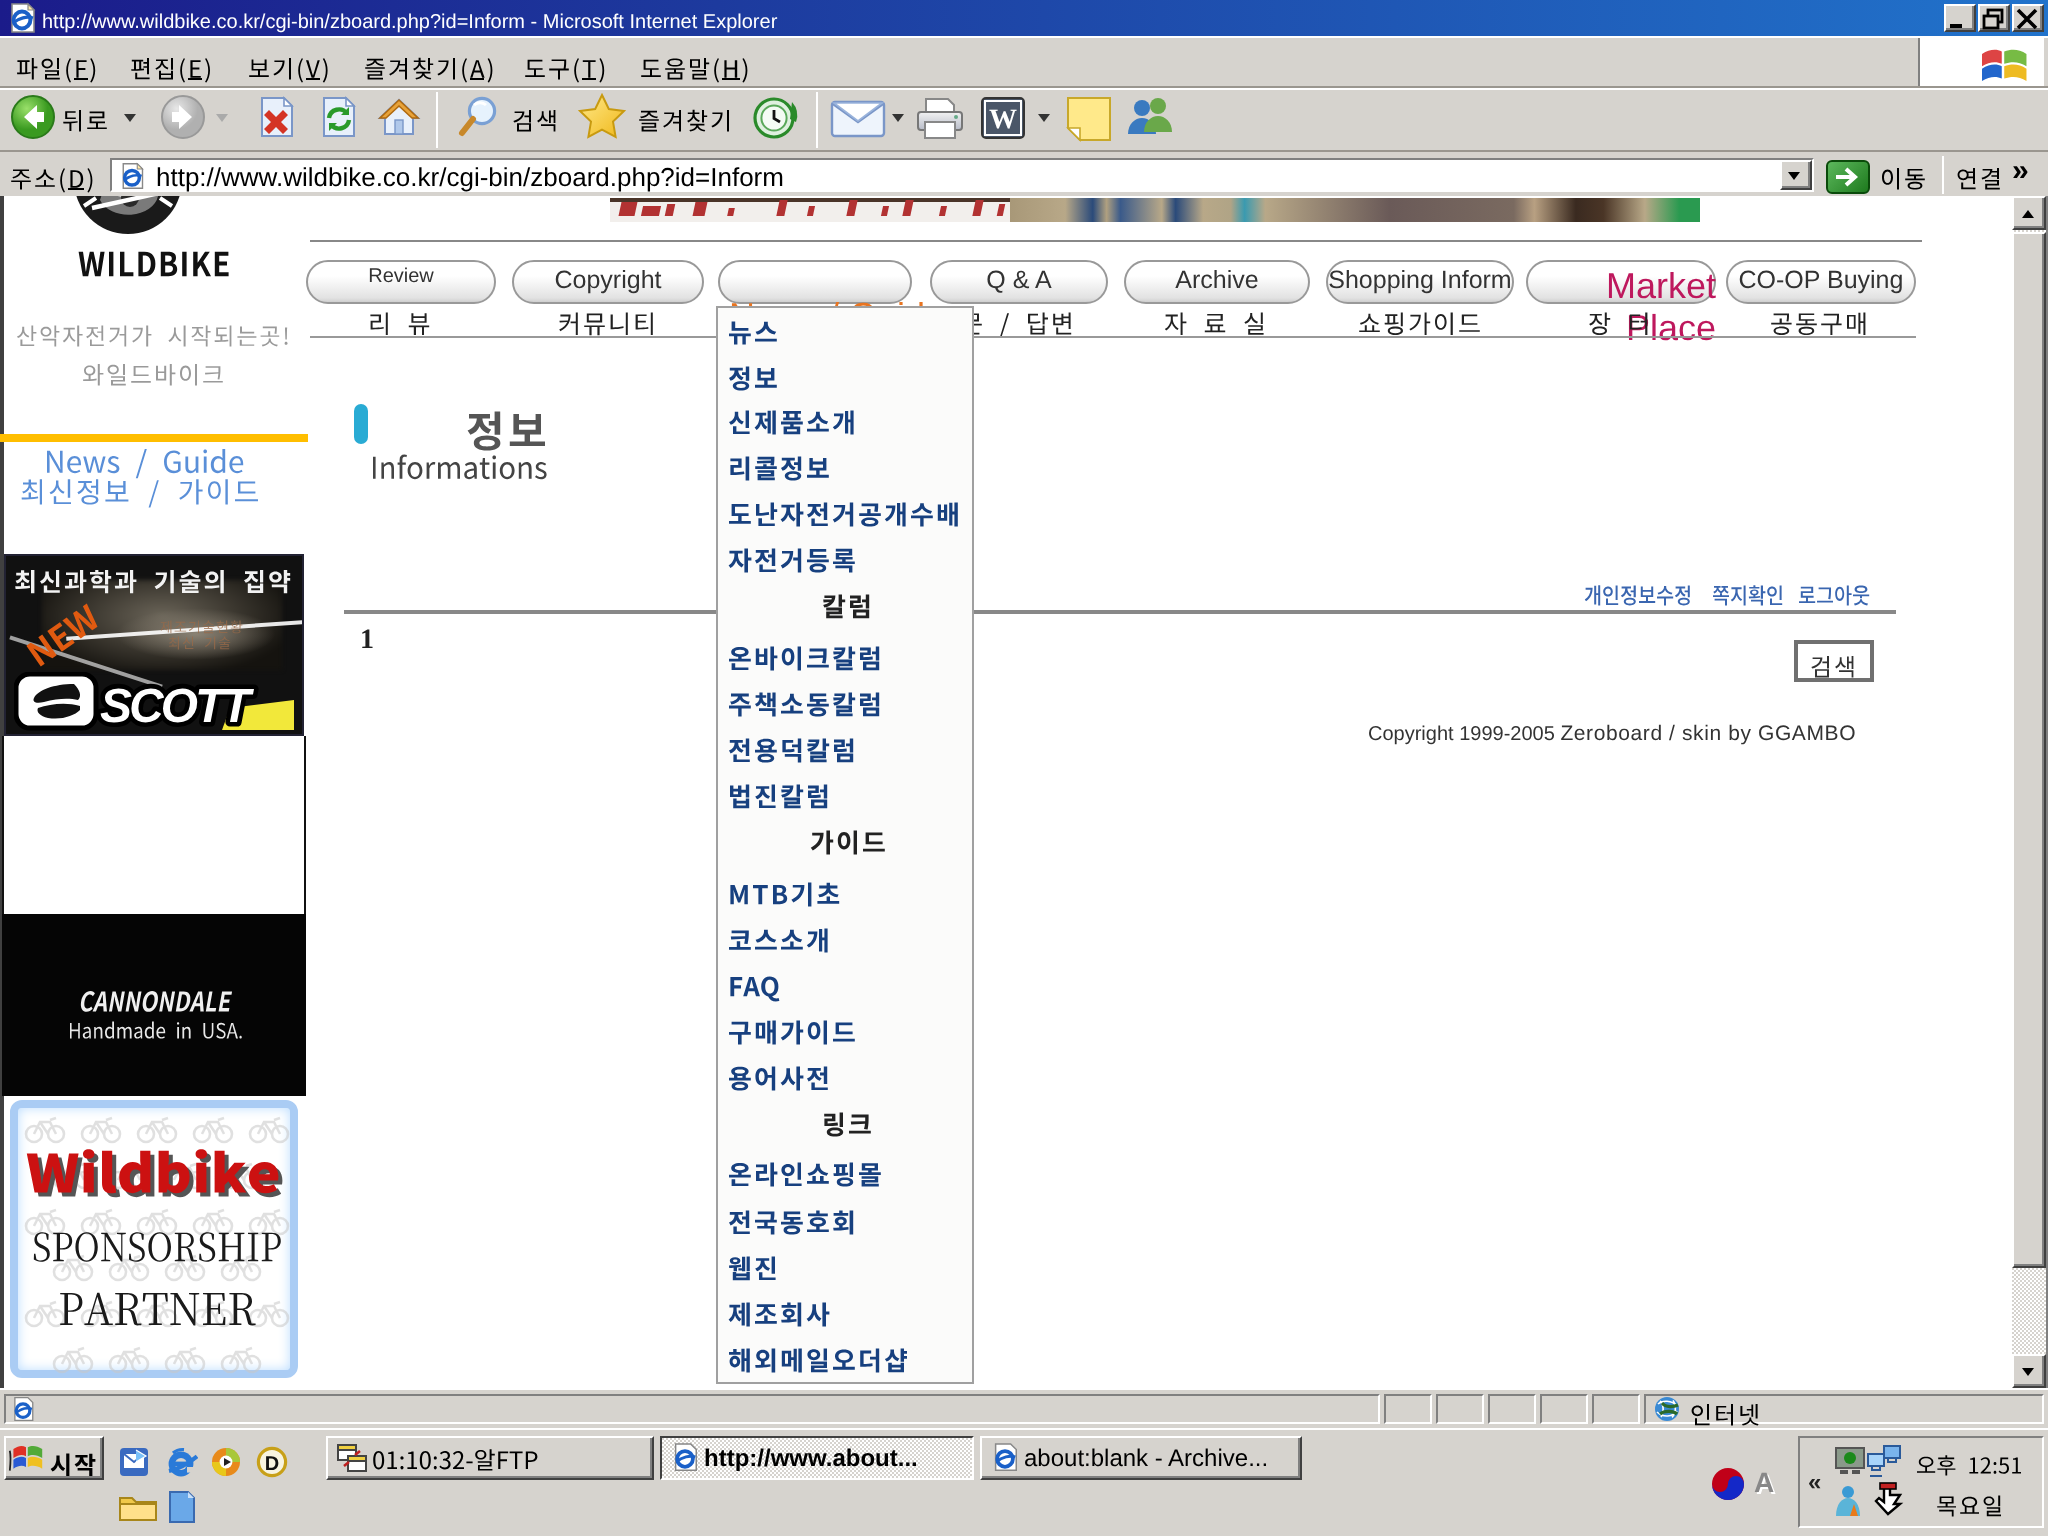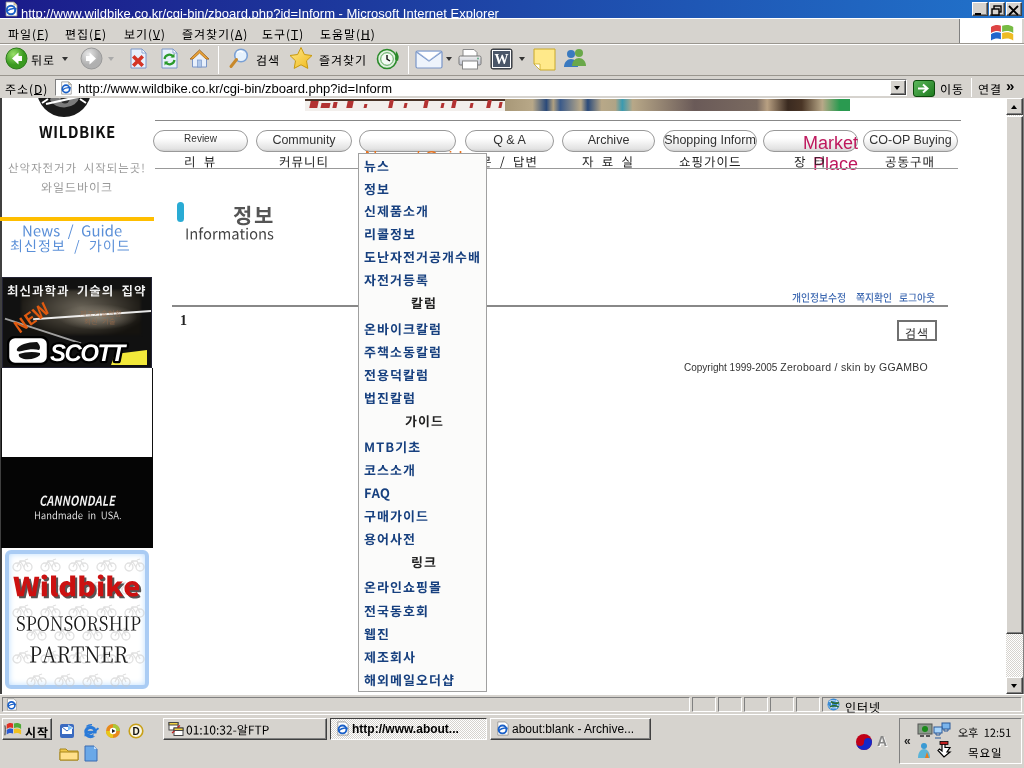--- a/index.html
+++ b/index.html
@@ -7,21 +7,21 @@
 .sunk{border-top:1px solid #808080;border-left:1px solid #808080;border-right:1px solid #fff;border-bottom:1px solid #fff}
 </style></head><body>
 
 <div class="abs" style="left:0;top:0;width:1024px;height:18px;background:linear-gradient(90deg,#1b1b8a 0%,#1d3a9e 35%,#2173cb 100%)"></div>
 <svg class="abs" style="left:3px;top:1px" width="16" height="16" viewBox="0 0 16 16">
 <path d="M3 1h8l3 3v11H3z" fill="#fff" stroke="#888" stroke-width="0.8"></path>
 <path d="M11 1l3 3h-3z" fill="#ffe9a8" stroke="#888" stroke-width="0.6"></path>
 <circle cx="8" cy="9" r="4.2" fill="none" stroke="#1a60c8" stroke-width="2"></circle>
 <path d="M3.5 10.5c3-2.5 7-3.5 10-2.5" stroke="#1a60c8" stroke-width="1.6" fill="none"></path>
 </svg>
-<div class="abs" style="left:21px;top:6px;color:#fff;font-size:13px">http://www.wildbike.co.kr/cgi-bin/zboard.php?id=Inform - Microsoft Internet Explorer</div>
+<div class="abs" style="left:21px;top:6px;color:#fff;font-size:10px">http://www.wildbike.co.kr/cgi-bin/zboard.php?id=Inform - Microsoft Internet Explorer</div>
 <div class="abs btn3" style="left:972px;top:2px;width:16px;height:14px"><svg width="14" height="12" viewBox="0 0 14 12">
       <rect x="2" y="8" width="6" height="2" fill="#000"></rect>
     </svg></div>
 <div class="abs btn3" style="left:989px;top:2px;width:16px;height:14px"><svg width="14" height="12" viewBox="0 0 14 12">
       <rect x="4" y="1" width="7" height="6" fill="none" stroke="#000" stroke-width="1.4"></rect>
       <rect x="2" y="4" width="7" height="6" fill="#d6d3ce" stroke="#000" stroke-width="1.4"></rect>
     </svg></div>
 <div class="abs btn3" style="left:1006px;top:2px;width:16px;height:14px"><svg width="14" height="12" viewBox="0 0 14 12">
       <path d="M2 1l9 9M11 1l-9 9" stroke="#000" stroke-width="1.8"></path>
     </svg></div>
@@ -495,21 +495,21 @@
   </svg>
 <svg style="position:absolute;left:15.5px;top:608px" width="127" height="31" viewBox="0 0 127 31">
     <path transform="translate(0,22.6)" fill="#1a1a1a" d="M4.5 0.3C7.2 0.3 8.9 -1.2 8.9 -3.6C8.9 -5.6 8.1 -6.7 5.5 -8L4.7 -8.3C3.3 -9 2.5 -9.8 2.5 -11.2C2.5 -12.9 3.7 -13.8 5.3 -13.8C6 -13.8 6.5 -13.7 7 -13.3L7.5 -10.7H8.2L8.3 -13.5C7.5 -14.1 6.5 -14.5 5.2 -14.5C3 -14.5 1.2 -13.3 1.2 -10.8C1.2 -8.8 2.3 -7.6 4.3 -6.6L5.1 -6.3C6.9 -5.4 7.5 -4.6 7.5 -3.2C7.5 -1.3 6.3 -0.4 4.4 -0.4C3.5 -0.4 2.9 -0.5 2.2 -1L1.7 -3.7H1L0.9 -0.8C1.8 -0.2 3.1 0.3 4.5 0.3Z M10.6 -13.6 12.4 -13.5C12.4 -11.5 12.4 -9.6 12.4 -7.6V-6.6C12.4 -4.6 12.4 -2.7 12.4 -0.8L10.6 -0.6V0H15.9V-0.6L14 -0.8L14 -5.8H15C18.6 -5.8 20.1 -7.7 20.1 -10.1C20.1 -12.6 18.6 -14.2 15.5 -14.2H10.6ZM14 -6.5V-7.6C14 -9.6 14 -11.6 14 -13.6H15.4C17.6 -13.6 18.6 -12.3 18.6 -10.1C18.6 -7.9 17.6 -6.5 14.9 -6.5Z M27.3 0.3C30.4 0.3 32.9 -2.5 32.9 -7.1C32.9 -11.8 30.4 -14.5 27.3 -14.5C24.3 -14.5 21.7 -11.7 21.7 -7.1C21.7 -2.4 24.3 0.3 27.3 0.3ZM27.3 -0.4C24.7 -0.4 23.3 -3.4 23.3 -7.1C23.3 -10.8 24.7 -13.8 27.3 -13.8C29.9 -13.8 31.3 -10.8 31.3 -7.1C31.3 -3.4 29.9 -0.4 27.3 -0.4Z M44.5 0.1H45.2V-13.4L46.9 -13.6V-14.2H42.5V-13.6L44.6 -13.4V-7.7L44.6 -2.5L37.6 -14.2H34.6V-13.6L36.3 -13.5V-0.8L34.6 -0.6V0H39.1V-0.6L37 -0.8V-6.2L36.9 -12.5Z M52.1 0.3C54.7 0.3 56.4 -1.2 56.4 -3.6C56.4 -5.6 55.6 -6.7 53 -8L52.3 -8.3C50.9 -9 50.1 -9.8 50.1 -11.2C50.1 -12.9 51.2 -13.8 52.9 -13.8C53.5 -13.8 54.1 -13.7 54.6 -13.3L55 -10.7H55.8L55.9 -13.5C55 -14.1 54.1 -14.5 52.8 -14.5C50.6 -14.5 48.8 -13.3 48.8 -10.8C48.8 -8.8 49.8 -7.6 51.9 -6.6L52.6 -6.3C54.5 -5.4 55.1 -4.6 55.1 -3.2C55.1 -1.3 53.8 -0.4 52 -0.4C51.1 -0.4 50.5 -0.5 49.7 -1L49.3 -3.7H48.6L48.5 -0.8C49.3 -0.2 50.7 0.3 52.1 0.3Z M63.9 0.3C66.9 0.3 69.5 -2.5 69.5 -7.1C69.5 -11.8 66.9 -14.5 63.9 -14.5C60.8 -14.5 58.2 -11.7 58.2 -7.1C58.2 -2.4 60.8 0.3 63.9 0.3ZM63.9 -0.4C61.2 -0.4 59.9 -3.4 59.9 -7.1C59.9 -10.8 61.2 -13.8 63.9 -13.8C66.5 -13.8 67.8 -10.8 67.8 -7.1C67.8 -3.4 66.5 -0.4 63.9 -0.4Z M71.4 -13.6 73.1 -13.5C73.1 -11.5 73.1 -9.6 73.1 -7.6V-6.6C73.1 -4.6 73.1 -2.7 73.1 -0.8L71.4 -0.6V0H76.5V-0.6L74.7 -0.8C74.6 -2.7 74.6 -4.6 74.6 -6.6H76C77.5 -6.6 77.9 -6.1 78.3 -4.4L79.2 -1.1C79.4 -0.2 79.8 0.2 81 0.2C81.6 0.2 82.1 0.1 82.5 0V-0.6L80.8 -0.7L79.8 -4.3C79.5 -5.8 79 -6.6 77.7 -6.9C79.8 -7.3 80.9 -8.8 80.9 -10.5C80.9 -12.9 79.3 -14.2 76.6 -14.2H71.4ZM74.7 -13.6H76.4C78.5 -13.6 79.5 -12.4 79.5 -10.5C79.5 -8.7 78.3 -7.3 76.4 -7.3H74.6C74.6 -9.7 74.6 -11.6 74.7 -13.6Z M87.2 0.3C89.9 0.3 91.6 -1.2 91.6 -3.6C91.6 -5.6 90.8 -6.7 88.2 -8L87.4 -8.3C86.1 -9 85.3 -9.8 85.3 -11.2C85.3 -12.9 86.4 -13.8 88 -13.8C88.7 -13.8 89.2 -13.7 89.7 -13.3L90.2 -10.7H90.9L91 -13.5C90.2 -14.1 89.2 -14.5 87.9 -14.5C85.7 -14.5 83.9 -13.3 83.9 -10.8C83.9 -8.8 85 -7.6 87 -6.6L87.8 -6.3C89.6 -5.4 90.2 -4.6 90.2 -3.2C90.2 -1.3 89 -0.4 87.1 -0.4C86.2 -0.4 85.6 -0.5 84.9 -1L84.4 -3.7H83.7L83.6 -0.8C84.5 -0.2 85.8 0.3 87.2 0.3Z M101.1 -13.6 102.8 -13.5C102.9 -11.5 102.9 -9.6 102.9 -7.7H96.7C96.7 -9.6 96.7 -11.6 96.7 -13.5L98.4 -13.6V-14.2H93.4V-13.6L95.1 -13.5C95.1 -11.5 95.1 -9.6 95.1 -7.6V-6.6C95.1 -4.6 95.1 -2.7 95.1 -0.8L93.4 -0.6V0H98.4V-0.6L96.7 -0.8C96.7 -2.7 96.7 -4.6 96.7 -7H102.9C102.9 -4.6 102.9 -2.7 102.8 -0.8L101.1 -0.6V0H106.2V-0.6L104.4 -0.8C104.4 -2.7 104.4 -4.6 104.4 -6.6V-7.6C104.4 -9.6 104.4 -11.5 104.4 -13.5L106.2 -13.6V-14.2H101.1Z M108 -13.6 109.8 -13.5C109.8 -11.5 109.8 -9.6 109.8 -7.6V-6.6C109.8 -4.6 109.8 -2.7 109.8 -0.8L108 -0.6V0H113.1V-0.6L111.3 -0.8C111.3 -2.7 111.3 -4.6 111.3 -6.6V-7.6C111.3 -9.6 111.3 -11.5 111.3 -13.5L113.1 -13.6V-14.2H108Z M114.9 -13.6 116.7 -13.5C116.7 -11.5 116.7 -9.6 116.7 -7.6V-6.6C116.7 -4.6 116.7 -2.7 116.7 -0.8L114.9 -0.6V0H120.2V-0.6L118.3 -0.8L118.2 -5.8H119.3C122.9 -5.8 124.4 -7.7 124.4 -10.1C124.4 -12.6 122.9 -14.2 119.8 -14.2H114.9ZM118.2 -6.5V-7.6C118.2 -9.6 118.2 -11.6 118.3 -13.6H119.7C121.9 -13.6 122.9 -12.3 122.9 -10.1C122.9 -7.9 121.9 -6.5 119.2 -6.5Z"></path>
   </svg>
 <svg style="position:absolute;left:28.5px;top:637px" width="101" height="35" viewBox="0 0 101 35">
     <path transform="translate(0,25.5)" fill="#1a1a1a" d="M1.1 -15.4 3.2 -15.2C3.2 -13 3.2 -10.8 3.2 -8.6V-7.4C3.2 -5.2 3.2 -3 3.2 -0.9L1.1 -0.7V0H7.3V-0.7L5 -0.9L5 -6.6H6.2C10.4 -6.6 12.2 -8.6 12.2 -11.4C12.2 -14.2 10.5 -16 6.8 -16H1.1ZM5 -7.3V-8.6C5 -10.9 5 -13.1 5 -15.3H6.7C9.3 -15.3 10.5 -13.9 10.5 -11.4C10.5 -9 9.2 -7.3 6.2 -7.3Z M19.7 -14.1 22.1 -6.2H17.3ZM21.4 0H27.4V-0.7L25.5 -0.8L20.7 -16.1H19.6L14.9 -0.9L13.2 -0.7V0H17.8V-0.7L15.8 -0.9L17.1 -5.5H22.3L23.7 -0.9L21.4 -0.7Z M28.6 -15.4 30.7 -15.2C30.7 -13 30.7 -10.8 30.7 -8.6V-7.4C30.7 -5.2 30.7 -3 30.7 -0.9L28.6 -0.7V0H34.6V-0.7L32.5 -0.9C32.5 -3 32.5 -5.2 32.5 -7.5H34C35.8 -7.5 36.3 -6.8 36.8 -5L37.8 -1.3C38 -0.2 38.6 0.2 39.9 0.2C40.7 0.2 41.2 0.1 41.7 0V-0.7L39.7 -0.8L38.6 -4.9C38.2 -6.6 37.6 -7.5 36 -7.8C38.6 -8.2 39.9 -9.9 39.9 -11.9C39.9 -14.5 38 -16 34.8 -16H28.6ZM32.5 -15.3H34.5C37 -15.3 38.1 -14 38.1 -11.9C38.1 -9.8 36.8 -8.2 34.5 -8.2H32.5C32.5 -10.9 32.5 -13.1 32.5 -15.3Z M42.4 -11.8H43.3L43.9 -15.2H47.7C47.8 -13 47.8 -10.8 47.8 -8.6V-7.4C47.8 -5.2 47.8 -3 47.7 -0.9L45.4 -0.7V0H51.9V-0.7L49.6 -0.9C49.5 -3 49.5 -5.2 49.5 -7.4V-8.6C49.5 -10.8 49.5 -13.1 49.6 -15.2H53.4L54 -11.8H54.9L54.7 -16H42.6Z M67.8 0.2H68.7V-15.1L70.6 -15.4V-16H65.5V-15.4L67.9 -15.1V-8.7L67.9 -2.8L59.7 -16H56.2V-15.4L58.1 -15.2V-0.9L56.2 -0.7V0H61.4V-0.7L58.9 -0.9V-7L58.9 -14.1Z M82.5 -12.1H83.4L83.2 -16H72.5V-15.4L74.6 -15.2C74.6 -13 74.6 -10.8 74.6 -8.6V-7.4C74.6 -5.2 74.6 -3 74.6 -0.9L72.5 -0.7V0H83.6L83.7 -4H82.9L82.3 -0.7H76.4C76.4 -2.9 76.4 -5.2 76.4 -7.8H80L80.3 -5.5H81V-10.8H80.3L80 -8.5H76.4C76.4 -10.9 76.4 -13.1 76.4 -15.2H82Z M85.7 -15.4 87.8 -15.2C87.8 -13 87.8 -10.8 87.8 -8.6V-7.4C87.8 -5.2 87.8 -3 87.8 -0.9L85.7 -0.7V0H91.7V-0.7L89.6 -0.9C89.6 -3 89.6 -5.2 89.6 -7.5H91.1C92.9 -7.5 93.4 -6.8 93.9 -5L94.9 -1.3C95.1 -0.2 95.7 0.2 97.1 0.2C97.8 0.2 98.3 0.1 98.8 0V-0.7L96.8 -0.8L95.7 -4.9C95.3 -6.6 94.7 -7.5 93.1 -7.8C95.7 -8.2 97 -9.9 97 -11.9C97 -14.5 95.1 -16 91.9 -16H85.7ZM89.6 -15.3H91.6C94.1 -15.3 95.2 -14 95.2 -11.9C95.2 -9.8 93.9 -8.2 91.7 -8.2H89.6C89.6 -10.9 89.6 -13.1 89.6 -15.3Z"></path>
   </svg>
 <div class="abs" style="left:153px;top:130px;width:95px;height:22px;border:1px solid #999;border-radius:11px;background:linear-gradient(#fff 35%,#e2e2e2 90%,#cfcfcf)"></div>
 <div class="abs" style="left:153px;top:133px;width:95px;text-align:center;font-size:10px;color:#333">Review</div>
 <div class="abs" style="left:256px;top:130px;width:96px;height:22px;border:1px solid #999;border-radius:11px;background:linear-gradient(#fff 35%,#e2e2e2 90%,#cfcfcf)"></div>
-<div class="abs" style="left:256px;top:133px;width:96px;text-align:center;font-size:12.5px;color:#333">Community</div>
+<div class="abs" style="left:256px;top:133px;width:96px;text-align:center;font-size:12.5px;color:#333">Copyright</div>
 <div class="abs" style="left:359px;top:130px;width:97px;height:22px;border:1px solid #999;border-radius:11px;background:linear-gradient(#fff 35%,#e2e2e2 90%,#cfcfcf)"></div>
 <div class="abs" style="left:359px;top:148px;width:119px;text-align:center;font-size:18px;color:#e87420">News / Guide</div>
 <div class="abs" style="left:465px;top:130px;width:89px;height:22px;border:1px solid #999;border-radius:11px;background:linear-gradient(#fff 35%,#e2e2e2 90%,#cfcfcf)"></div>
 <div class="abs" style="left:465px;top:133px;width:89px;text-align:center;font-size:12.5px;color:#333">Q &amp; A</div>
 <div class="abs" style="left:562px;top:130px;width:93px;height:22px;border:1px solid #999;border-radius:11px;background:linear-gradient(#fff 35%,#e2e2e2 90%,#cfcfcf)"></div>
 <div class="abs" style="left:562px;top:133px;width:93px;text-align:center;font-size:12.5px;color:#333">Archive</div>
 <div class="abs" style="left:663px;top:130px;width:94px;height:22px;border:1px solid #999;border-radius:11px;background:linear-gradient(#fff 35%,#e2e2e2 90%,#cfcfcf)"></div>
 <div class="abs" style="left:663px;top:133px;width:94px;text-align:center;font-size:12.5px;color:#333">Shopping Inform</div>
 <div class="abs" style="left:763px;top:130px;width:95px;height:22px;border:1px solid #999;border-radius:11px;background:linear-gradient(#fff 35%,#e2e2e2 90%,#cfcfcf)"></div>
 <div class="abs" style="left:763px;top:133px;width:95px;text-align:right;font-size:18px;color:#be185d">Market Place</div>

